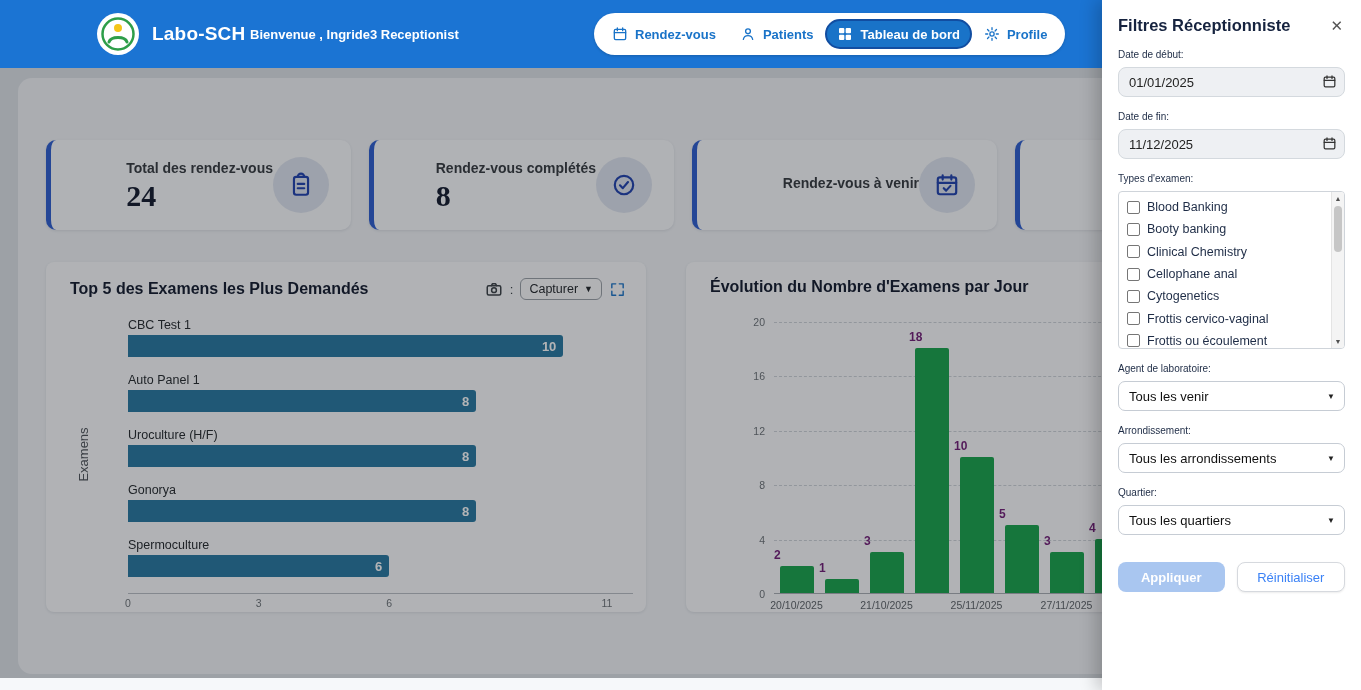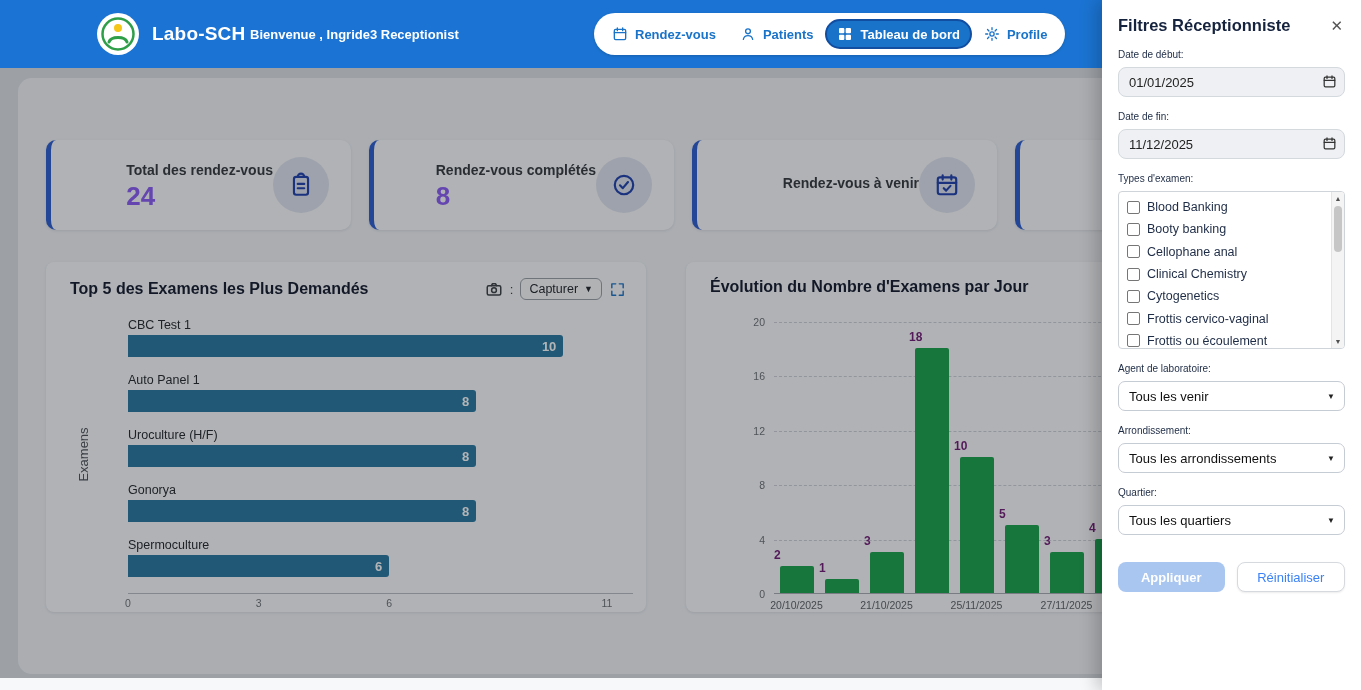--- a/index.html
+++ b/index.html
@@ -24,21 +24,21 @@
   .main { position:absolute; top:68px; left:0; width:1361px; height:610px; background:#dfe3e8; z-index:1; }
   .content-sheet { position:absolute; top:10px; left:18px; width:1343px; height:596px; background:#f3f5f8; border-radius:14px; }
   .dim-overlay { position:absolute; inset:0; background:rgba(25,28,32,0.33); z-index:50; }
 
   
   .stats-row { position:absolute; top:72px; left:46px; width:1274px; display:flex; gap:18px; }
   .stat-card { flex:1; height:90px; background:#fbfcfe; border-radius:10px; border-left:5px solid #2a5cd0;
                display:flex; align-items:center; justify-content:flex-end; padding:0 22px 0 16px;
                box-shadow:0 1px 3px rgba(20,30,60,.10); }
   .stat-label { font-size:14px; font-weight:600; color:#33383d; margin-bottom:5px; white-space:nowrap; }
-  .stat-value { font-size:26px; font-weight:bold; color:#8b5cf6; line-height:1; }
+  .stat-value { font-size:30px; font-weight:bold; color:#0f172a; line-height:1;font-family:Liberation Serif, serif; }
   .stat-icon-circle { width:56px; height:56px; border-radius:50%; background:#dfe5f0; flex:0 0 56px;
                       display:flex; align-items:center; justify-content:center; color:#1d3fae; }
   .stat-icon-circle svg { width:26px; height:26px; }
 
   
   .charts-row { position:absolute; top:194px; left:46px; display:flex; gap:40px; }
   .chart-card { background:#fcfdfe; border-radius:8px; position:relative; box-shadow:0 1px 3px rgba(20,30,60,.10); }
   .left-chart { width:600px; height:350px; }
   .right-chart { width:470px; height:350px; }
   .chart-header { display:flex; align-items:center; justify-content:space-between; padding:16px 20px 0 24px; }
@@ -357,25 +357,25 @@
           <label class="fp-option">
             <input type="checkbox" class="checkbox" style="">
             <span>Blood Banking</span>
           </label>
           <label class="fp-option">
             <input type="checkbox" class="checkbox" style="">
             <span>Booty banking</span>
           </label>
           <label class="fp-option">
             <input type="checkbox" class="checkbox" style="">
+            <span>Clinical Chemistry</span>
+          </label>
+          <label class="fp-option">
+            <input type="checkbox" class="checkbox" style="">
             <span>Cellophane anal</span>
-          </label>
-          <label class="fp-option">
-            <input type="checkbox" class="checkbox" style="">
-            <span>Clinical Chemistry</span>
           </label>
           <label class="fp-option">
             <input type="checkbox" class="checkbox" style="">
             <span>Cytogenetics</span>
           </label>
           <label class="fp-option">
             <input type="checkbox" class="checkbox" style="">
             <span>Frottis cervico-vaginal</span>
           </label>
           <label class="fp-option">

